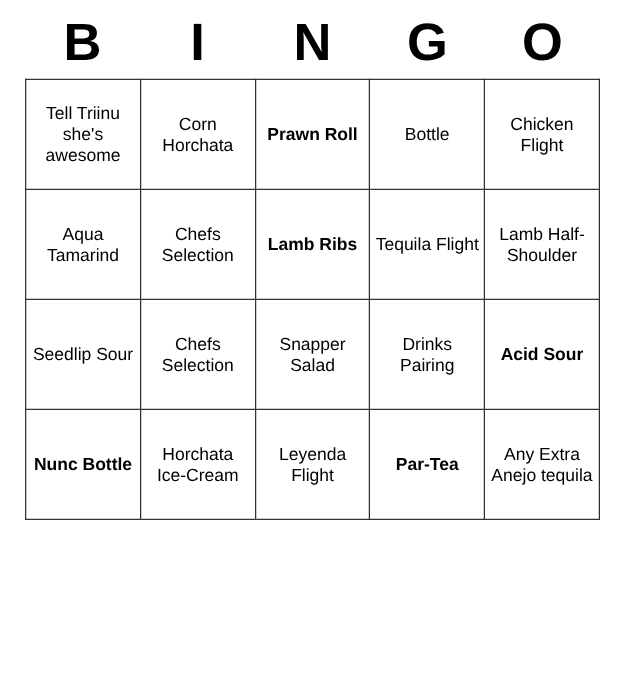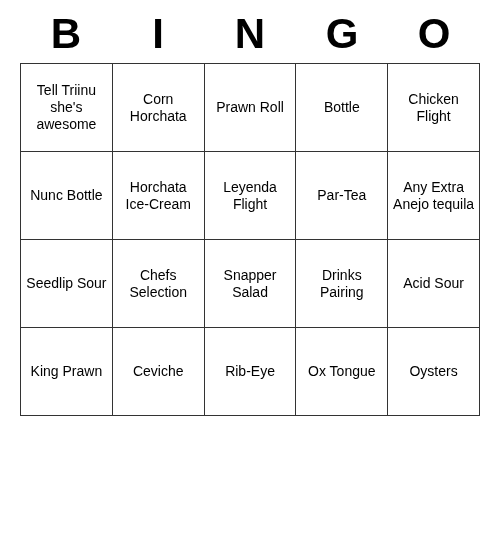--- a/index.html
+++ b/index.html
@@ -46,21 +46,21 @@
       height: 88px;
       text-align: center;
       vertical-align: middle;
       padding: 4px;
       font-size: 14px;
       line-height: 1.2;
     }
 
     .large-text {
       font-size: 22px;
-      font-weight: normal;
+      font-weight: bold;
       line-height: 1.1;
     }
   </style>
 </head>
 <body>
 
 <div id="bingo-header">
 <span class="bingo-letter">B</span>
     <span class="bingo-letter">I</span>
     <span class="bingo-letter">N</span>
@@ -71,34 +71,34 @@
 <table id="bingo-grid">
   <tbody id="grid-body">
       <tr>
         <td>Tell Triinu she's awesome</td>
         <td>Corn Horchata</td>
         <td class="large-text">Prawn Roll</td>
         <td>Bottle</td>
         <td>Chicken Flight</td>
       </tr>
       <tr>
-        <td class="large-text">Nunc Bottle</td>
-        <td>Horchata Ice-Cream</td>
-        <td>Leyenda Flight</td>
-        <td class="large-text">Par-Tea</td>
-        <td>Any Extra Anejo tequila</td>
+        <td>Aqua Tamarind</td>
+        <td>Chefs Selection</td>
+        <td class="large-text">Lamb Ribs</td>
+        <td>Tequila Flight</td>
+        <td>Lamb Half-Shoulder</td>
       </tr>
       <tr>
         <td>Seedlip Sour</td>
         <td>Chefs Selection</td>
         <td>Snapper Salad</td>
         <td>Drinks Pairing</td>
         <td class="large-text">Acid Sour</td>
       </tr>
       <tr>
-        <td class="large-text">King Prawn</td>
-        <td>Ceviche</td>
-        <td class="large-text">Rib-Eye</td>
-        <td>Ox Tongue</td>
-        <td>Oysters</td>
+        <td class="large-text">Nunc Bottle</td>
+        <td>Horchata Ice-Cream</td>
+        <td>Leyenda Flight</td>
+        <td class="large-text">Par-Tea</td>
+        <td>Any Extra Anejo tequila</td>
       </tr>
     </tbody>
 </table>
 
 </body></html>

